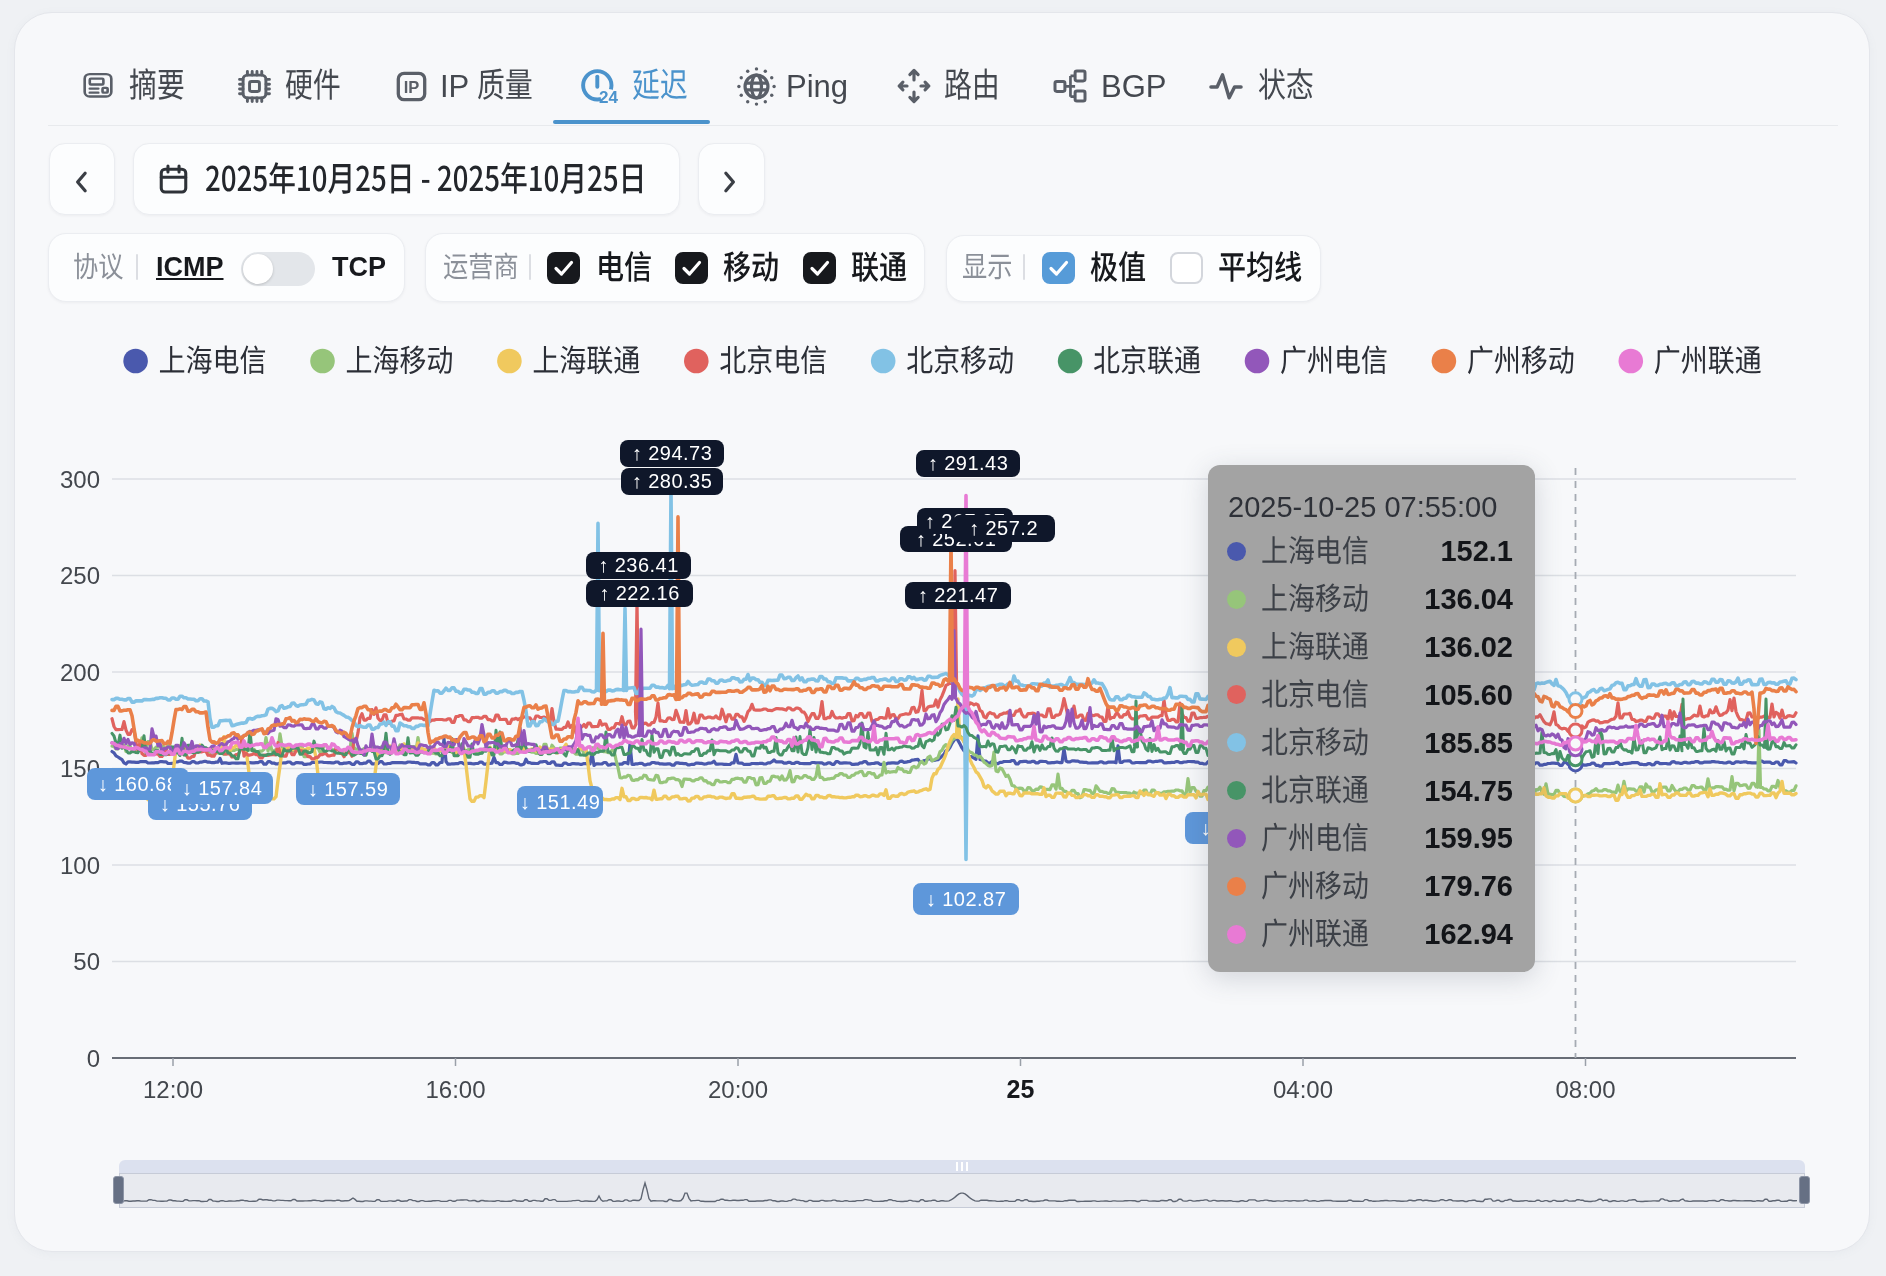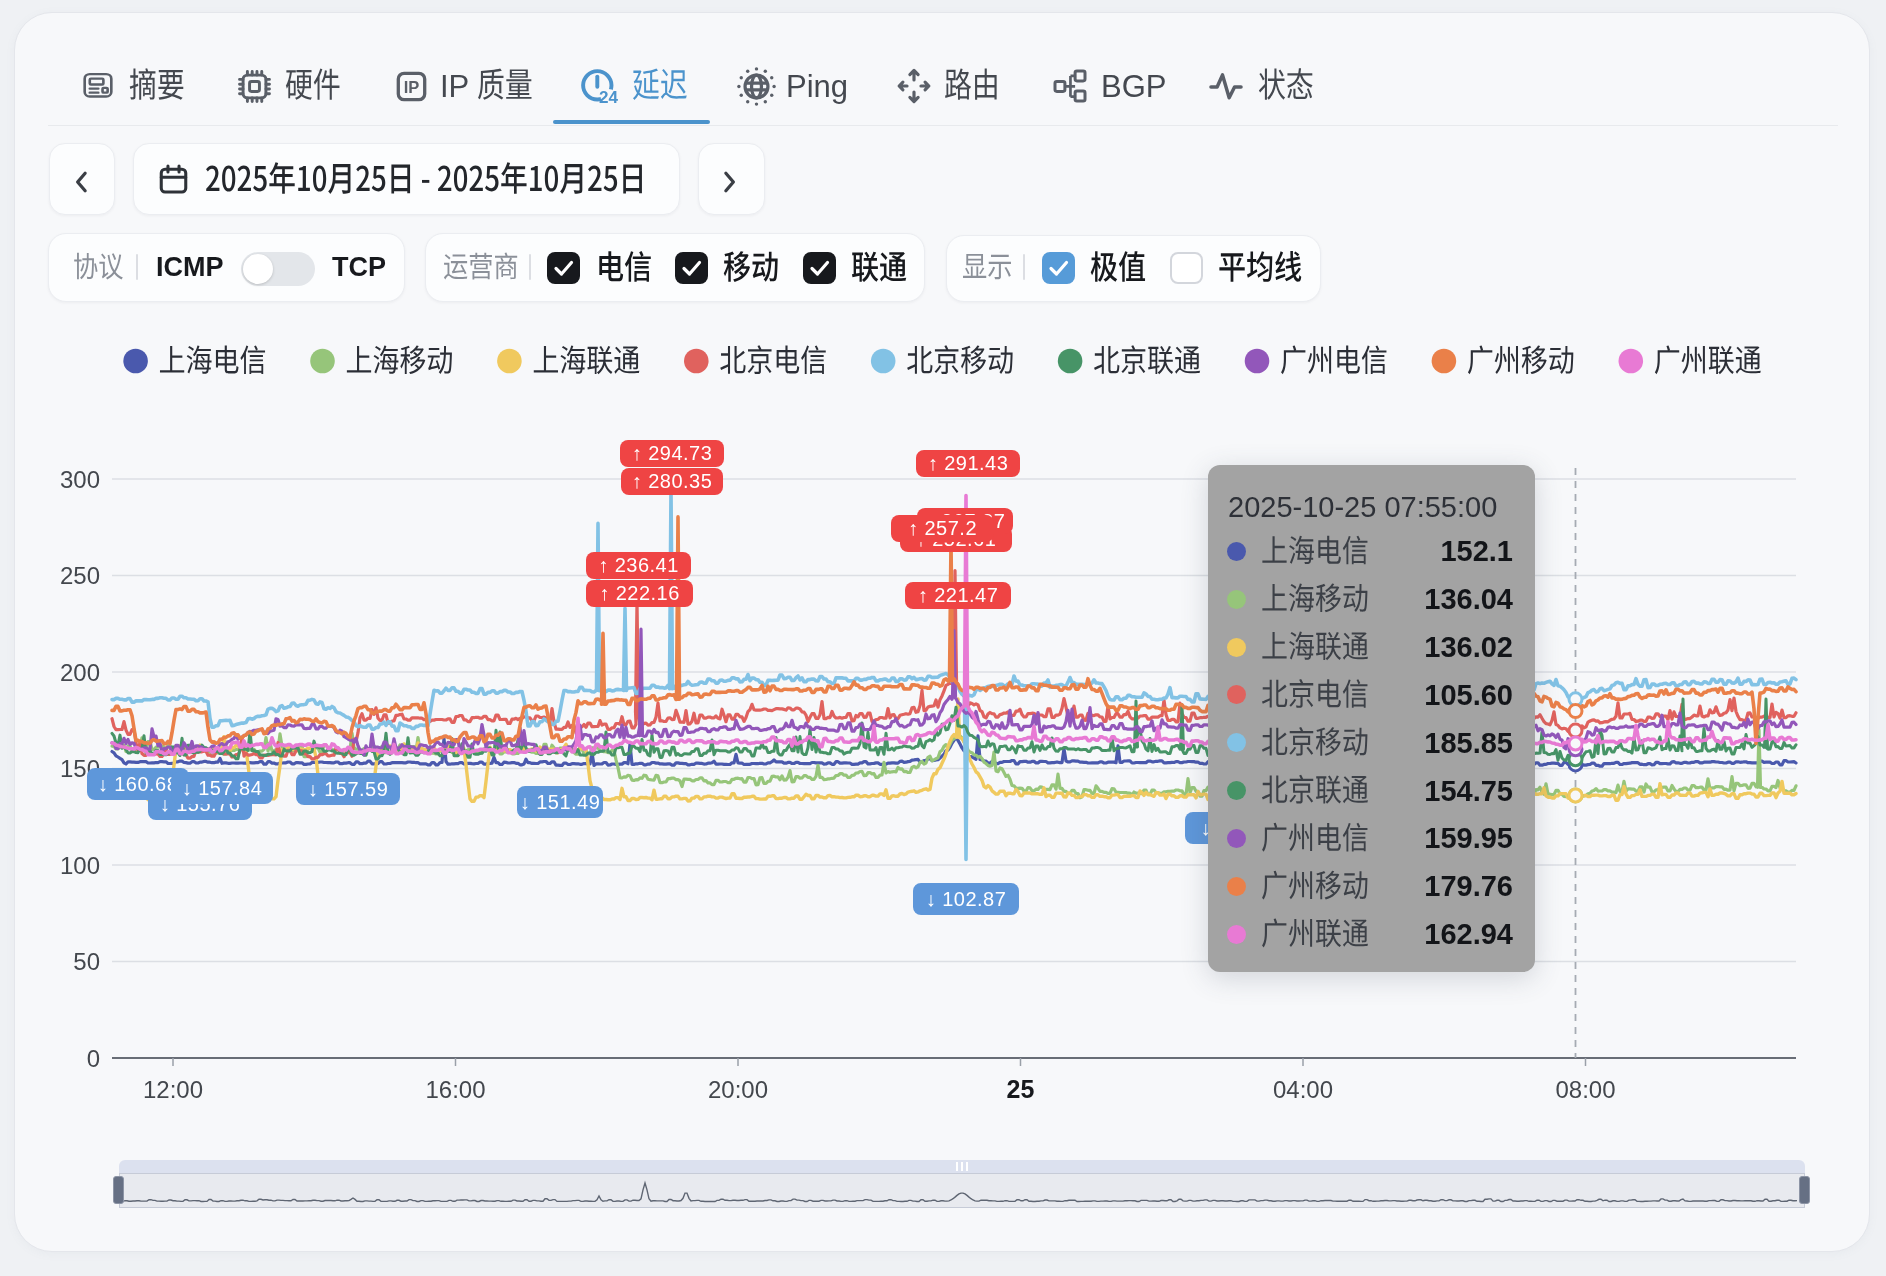--- a/index.html
+++ b/index.html
@@ -5,21 +5,21 @@
 #card { position:absolute; left:14px; top:12px; width:1856px; height:1240px; background:#f7f8fa; border:1px solid #e4e6eb; border-radius:38px; box-shadow:0 2px 10px rgba(120,130,150,0.06); }
 #sep { position:absolute; left:48px; top:125px; width:1790px; height:1px; background:#e8eaed; z-index:1; }
 #underline { position:absolute; left:553px; top:120px; width:157px; height:4px; background:#4b93cc; border-radius:2px; z-index:1; }
 .btn { position:absolute; background:#fcfdfe; border:1px solid #ebedf1; border-radius:16px; box-shadow:0 1px 3px rgba(30,40,60,0.05); z-index:1; }
 .pill { position:absolute; background:#fcfdfe; border:1px solid #ebedf1; border-radius:18px; box-shadow:0 1px 3px rgba(30,40,60,0.05); z-index:1; }
 .lat { position:absolute; color:#17191d; font-weight:700; font-size:27px; z-index:2; }
 .divider { position:absolute; width:2px; height:26px; background:#dcdee3; border-radius:1px; z-index:2; }
 .cb { position:absolute; width:33px; height:32px; border-radius:8px; background:#17191d; z-index:2; }
 .cb svg { position:absolute; left:0; top:0; }
 .mk { position:absolute; color:#fff; font-size:20px; font-weight:500; border-radius:8px; display:flex; align-items:center; justify-content:center; letter-spacing:0.5px; }
-.mk.red { background:#ef4444; }
+.mk.red { background:#0f172a; }
 .mk.blu { background:#5e97da; }
 #tooltip { position:absolute; left:1208px; top:465px; width:327px; height:507px; background:#a3a3a3; border-radius:12px; box-shadow:0 6px 28px rgba(60,70,90,0.2); z-index:6; }
 #tooltip .title { position:absolute; left:20px; top:26px; font-size:29px; color:#2e3138; }
 .dot { position:absolute; width:19px; height:19px; border-radius:50%; z-index:7; }
 .val { position:absolute; left:1341px; width:172px; text-align:right; font-size:29px; font-weight:700; color:#131519; z-index:7; }
 #ttsvg { position:absolute; left:0; top:0; z-index:7; pointer-events:none; }
 #chartsvg { position:absolute; left:0; top:0; z-index:2; }
 #toggle { position:absolute; left:192px; top:18px; width:74px; height:34px; background:#e3e6ea; border-radius:17px; }
 #toggle .knob { position:absolute; left:2px; top:2px; width:30px; height:30px; background:#fff; border-radius:50%; box-shadow:0 1px 3px rgba(0,0,0,0.18); }
 .mini { position:absolute; z-index:1; }
@@ -35,21 +35,21 @@
 <div class="btn" style="left:698px;top:143px;width:67px;height:72px;"></div>
 
 <div class="pill" style="left:48px;top:233px;width:357px;height:69px;">
   <div id="toggle">
       <div class="knob"></div>
     </div>
 </div>
 <div class="pill" style="left:425px;top:233px;width:500px;height:69px;"></div>
 <div class="pill" style="left:946px;top:235px;width:375px;height:67px;"></div>
 
-<div class="lat" style="left:156px;top:252px;">ICMP</div>
+<div class="lat" style="left:156px;top:252px;text-decoration:underline;">ICMP</div>
 <div class="lat" style="left:332px;top:252px;">TCP</div>
 <div class="divider" style="left:136px;top:254px;"></div>
 <div class="divider" style="left:529px;top:254px;"></div>
 <div class="divider" style="left:1023px;top:254px;"></div>
 
 <div class="cb" style="left:547px;top:252px;">
     <svg width="33" height="32" viewBox="0 0 33 32">
       <path d="M9 16.5L14.5 22L24.5 10.5" fill="none" stroke="#fff" stroke-width="3.2" stroke-linecap="round" stroke-linejoin="round"></path>
     </svg>
   </div>
@@ -393,21 +393,21 @@
 <path d="M121.0 1201.3 123.0 1201.3 125.0 1200.7 127.0 1200.7 129.0 1201.2 131.0 1201.2 133.0 1201.0 135.0 1201.0 137.0 1200.7 139.0 1200.7 141.0 1201.1 143.0 1201.1 145.0 1201.1 147.0 1201.1 149.0 1199.7 151.0 1199.7 153.0 1200.4 155.0 1200.4 157.0 1201.1 159.0 1201.1 161.0 1201.2 163.0 1201.2 165.0 1201.1 167.0 1201.1 169.0 1200.0 171.0 1200.0 173.0 1200.7 175.0 1200.7 177.0 1201.1 179.0 1201.1 181.0 1201.4 183.0 1201.4 185.0 1199.8 187.0 1199.8 189.0 1200.9 191.0 1200.9 193.0 1200.6 195.0 1200.6 197.0 1200.7 199.0 1200.7 201.0 1201.5 203.0 1201.5 205.0 1201.4 207.0 1201.4 209.0 1199.5 211.0 1199.5 213.0 1201.1 215.0 1201.1 217.0 1201.5 219.0 1201.5 221.0 1200.7 223.0 1200.7 225.0 1201.4 227.0 1201.4 229.0 1201.0 231.0 1201.0 233.0 1201.1 235.0 1201.1 237.0 1200.7 239.0 1200.7 241.0 1200.2 243.0 1200.2 245.0 1200.8 247.0 1200.8 249.0 1201.4 251.0 1201.4 253.0 1201.3 255.0 1201.3 257.0 1200.9 259.0 1199.3 261.0 1199.3 263.0 1200.0 265.0 1199.7 267.0 1199.7 269.0 1200.2 271.0 1200.2 273.0 1200.9 275.0 1200.9 277.0 1200.1 279.0 1200.1 281.0 1200.4 283.0 1200.4 285.0 1200.6 287.0 1200.6 289.0 1200.8 291.0 1200.8 293.0 1199.5 295.0 1199.5 297.0 1201.0 299.0 1201.0 301.0 1201.0 303.0 1201.0 305.0 1200.9 307.0 1200.9 309.0 1200.7 311.0 1200.7 313.0 1200.3 315.0 1200.3 317.0 1200.6 319.0 1200.6 321.0 1201.2 323.0 1201.2 325.0 1200.5 327.0 1200.5 329.0 1200.5 331.0 1200.5 333.0 1200.8 335.0 1200.8 337.0 1200.2 339.0 1200.2 341.0 1201.0 343.0 1201.0 345.0 1200.7 347.0 1200.7 349.0 1200.6 351.0 1199.4 353.0 1198.0 355.0 1199.4 357.0 1201.2 359.0 1201.2 361.0 1201.5 363.0 1201.5 365.0 1200.9 367.0 1200.9 369.0 1201.1 371.0 1201.1 373.0 1201.4 375.0 1201.4 377.0 1199.8 379.0 1199.8 381.0 1201.4 383.0 1201.4 385.0 1201.4 387.0 1201.4 389.0 1200.9 391.0 1200.9 393.0 1201.3 395.0 1201.3 397.0 1200.3 399.0 1200.3 401.0 1201.2 403.0 1201.2 405.0 1201.0 407.0 1201.0 409.0 1199.6 411.0 1199.6 413.0 1200.6 415.0 1200.6 417.0 1201.5 419.0 1201.5 421.0 1200.6 423.0 1200.6 425.0 1201.4 427.0 1201.4 429.0 1201.3 431.0 1201.3 433.0 1200.8 435.0 1200.8 437.0 1200.6 439.0 1200.6 441.0 1201.4 443.0 1201.4 445.0 1201.4 447.0 1201.4 449.0 1200.4 451.0 1200.4 453.0 1201.3 455.0 1201.3 457.0 1200.1 459.0 1200.1 461.0 1200.0 463.0 1200.0 465.0 1199.9 467.0 1199.9 469.0 1200.9 471.0 1200.9 473.0 1200.5 475.0 1200.5 477.0 1201.5 479.0 1201.5 481.0 1200.5 483.0 1200.5 485.0 1201.0 487.0 1201.0 489.0 1201.1 491.0 1201.1 493.0 1201.2 495.0 1201.2 497.0 1200.6 499.0 1200.6 501.0 1201.3 503.0 1201.3 505.0 1201.4 507.0 1201.4 509.0 1201.3 511.0 1201.3 513.0 1200.1 515.0 1200.1 517.0 1201.0 519.0 1201.0 521.0 1201.3 523.0 1201.3 525.0 1199.8 527.0 1199.8 529.0 1201.2 531.0 1201.2 533.0 1200.4 535.0 1200.4 537.0 1200.9 539.0 1200.9 541.0 1201.3 543.0 1201.3 545.0 1198.8 547.0 1198.8 549.0 1200.4 551.0 1200.4 553.0 1199.6 555.0 1199.6 557.0 1201.4 559.0 1201.4 561.0 1201.4 563.0 1201.4 565.0 1201.4 567.0 1201.4 569.0 1201.1 571.0 1201.1 573.0 1200.6 575.0 1200.6 577.0 1200.4 579.0 1200.4 581.0 1201.4 583.0 1201.4 585.0 1201.0 587.0 1201.0 589.0 1201.3 591.0 1201.3 593.0 1201.4 595.0 1201.4 597.0 1199.8 599.0 1196.0 601.0 1199.8 603.0 1201.2 605.0 1200.9 607.0 1200.9 609.0 1199.7 611.0 1199.7 613.0 1201.4 615.0 1201.4 617.0 1201.0 619.0 1201.0 621.0 1201.4 623.0 1201.4 625.0 1199.9 627.0 1199.9 629.0 1201.1 631.0 1201.1 633.0 1200.2 635.0 1200.2 637.0 1200.5 639.0 1200.5 641.0 1198.8 643.0 1189.8 645.0 1183.0 647.0 1189.8 649.0 1198.8 651.0 1201.3 653.0 1200.8 655.0 1200.8 657.0 1200.9 659.0 1200.9 661.0 1200.9 663.0 1200.9 665.0 1201.5 667.0 1201.5 669.0 1199.5 671.0 1199.5 673.0 1200.7 675.0 1200.7 677.0 1201.0 679.0 1201.0 681.0 1200.5 683.0 1198.3 685.0 1193.1 687.0 1193.1 689.0 1198.3 691.0 1201.0 693.0 1200.6 695.0 1200.6 697.0 1200.4 699.0 1200.4 701.0 1201.3 703.0 1201.3 705.0 1201.5 707.0 1201.5 709.0 1201.5 711.0 1201.5 713.0 1201.5 715.0 1201.5 717.0 1200.4 719.0 1200.4 721.0 1199.2 723.0 1199.2 725.0 1200.3 727.0 1200.3 729.0 1200.6 731.0 1200.6 733.0 1200.3 735.0 1200.3 737.0 1200.5 739.0 1200.5 741.0 1200.3 743.0 1200.3 745.0 1199.6 747.0 1199.6 749.0 1201.3 751.0 1201.3 753.0 1201.3 755.0 1201.3 757.0 1201.0 759.0 1201.0 761.0 1201.0 763.0 1201.0 765.0 1200.5 767.0 1200.5 769.0 1199.9 771.0 1199.9 773.0 1200.8 775.0 1200.8 777.0 1201.5 779.0 1201.5 781.0 1201.0 783.0 1201.0 785.0 1201.4 787.0 1201.4 789.0 1200.6 791.0 1200.6 793.0 1199.1 795.0 1199.1 797.0 1200.1 799.0 1200.1 801.0 1200.6 803.0 1200.6 805.0 1201.5 807.0 1201.5 809.0 1200.4 811.0 1200.4 813.0 1201.2 815.0 1201.2 817.0 1201.2 819.0 1201.2 821.0 1200.4 823.0 1200.4 825.0 1201.0 827.0 1201.0 829.0 1200.9 831.0 1200.9 833.0 1200.1 835.0 1200.1 837.0 1201.0 839.0 1201.0 841.0 1201.4 843.0 1201.4 845.0 1200.7 847.0 1200.7 849.0 1201.4 851.0 1201.4 853.0 1201.2 855.0 1201.2 857.0 1200.6 859.0 1200.6 861.0 1200.6 863.0 1200.6 865.0 1199.6 867.0 1199.6 869.0 1200.1 871.0 1200.1 873.0 1201.4 875.0 1201.4 877.0 1201.4 879.0 1201.4 881.0 1201.3 883.0 1201.3 885.0 1200.8 887.0 1200.8 889.0 1199.7 891.0 1199.7 893.0 1200.6 895.0 1200.6 897.0 1201.4 899.0 1201.4 901.0 1201.5 903.0 1201.5 905.0 1201.3 907.0 1201.3 909.0 1200.4 911.0 1200.4 913.0 1201.1 915.0 1201.1 917.0 1201.5 919.0 1201.5 921.0 1199.7 923.0 1199.7 925.0 1201.2 927.0 1201.2 929.0 1200.9 931.0 1200.9 933.0 1200.2 935.0 1200.2 937.0 1201.4 939.0 1201.4 941.0 1200.8 943.0 1200.8 945.0 1201.1 947.0 1201.1 949.0 1200.9 951.0 1200.0 953.0 1198.7 955.0 1197.1 957.0 1195.4 959.0 1193.9 961.0 1193.1 963.0 1193.1 965.0 1193.9 967.0 1195.4 969.0 1197.1 971.0 1198.7 973.0 1200.0 975.0 1200.9 977.0 1201.1 979.0 1201.1 981.0 1200.2 983.0 1200.2 985.0 1200.3 987.0 1200.3 989.0 1200.7 991.0 1200.7 993.0 1200.9 995.0 1200.9 997.0 1201.4 999.0 1201.4 1001.0 1201.3 1003.0 1201.3 1005.0 1200.7 1007.0 1200.7 1009.0 1201.4 1011.0 1201.4 1013.0 1201.4 1015.0 1201.4 1017.0 1199.7 1019.0 1199.7 1021.0 1200.8 1023.0 1200.8 1025.0 1199.7 1027.0 1199.7 1029.0 1201.2 1031.0 1201.2 1033.0 1201.5 1035.0 1201.5 1037.0 1201.2 1039.0 1201.2 1041.0 1200.9 1043.0 1200.9 1045.0 1200.0 1047.0 1200.0 1049.0 1200.9 1051.0 1200.9 1053.0 1200.9 1055.0 1200.9 1057.0 1201.3 1059.0 1201.3 1061.0 1201.4 1063.0 1201.4 1065.0 1200.7 1067.0 1200.7 1069.0 1200.3 1071.0 1200.3 1073.0 1200.2 1075.0 1200.2 1077.0 1201.5 1079.0 1201.5 1081.0 1201.4 1083.0 1201.4 1085.0 1201.2 1087.0 1201.2 1089.0 1201.3 1091.0 1201.3 1093.0 1200.9 1095.0 1200.9 1097.0 1201.4 1099.0 1201.4 1101.0 1201.1 1103.0 1201.1 1105.0 1201.0 1107.0 1201.0 1109.0 1201.4 1111.0 1201.4 1113.0 1200.9 1115.0 1200.9 1117.0 1201.1 1119.0 1201.1 1121.0 1201.1 1123.0 1201.1 1125.0 1200.7 1127.0 1200.7 1129.0 1200.6 1131.0 1200.6 1133.0 1200.8 1135.0 1200.8 1137.0 1201.5 1139.0 1201.5 1141.0 1200.4 1143.0 1200.4 1145.0 1200.4 1147.0 1200.4 1149.0 1201.1 1151.0 1201.1 1153.0 1201.0 1155.0 1201.0 1157.0 1201.3 1159.0 1201.3 1161.0 1200.5 1163.0 1200.5 1165.0 1200.8 1167.0 1200.8 1169.0 1199.8 1171.0 1199.8 1173.0 1201.5 1175.0 1201.5 1177.0 1200.9 1179.0 1199.3 1181.0 1199.3 1183.0 1200.9 1185.0 1201.1 1187.0 1201.1 1189.0 1200.4 1191.0 1200.4 1193.0 1201.1 1195.0 1201.1 1197.0 1200.8 1199.0 1200.8 1201.0 1200.4 1203.0 1200.4 1205.0 1199.9 1207.0 1199.9 1209.0 1201.1 1211.0 1201.1 1213.0 1200.4 1215.0 1200.4 1217.0 1201.0 1219.0 1201.0 1221.0 1200.8 1223.0 1200.8 1225.0 1201.0 1227.0 1201.0 1229.0 1200.7 1231.0 1200.7 1233.0 1201.4 1235.0 1201.4 1237.0 1201.5 1239.0 1201.5 1241.0 1200.8 1243.0 1200.8 1245.0 1201.4 1247.0 1201.4 1249.0 1199.9 1251.0 1199.9 1253.0 1199.9 1255.0 1199.9 1257.0 1201.1 1259.0 1201.1 1261.0 1200.6 1263.0 1200.6 1265.0 1200.1 1267.0 1200.1 1269.0 1200.7 1271.0 1200.7 1273.0 1201.2 1275.0 1201.2 1277.0 1200.9 1279.0 1200.9 1281.0 1201.1 1283.0 1201.1 1285.0 1200.6 1287.0 1200.6 1289.0 1201.0 1291.0 1201.0 1293.0 1200.6 1295.0 1200.6 1297.0 1201.0 1299.0 1201.0 1301.0 1200.9 1303.0 1200.9 1305.0 1200.1 1307.0 1200.1 1309.0 1201.1 1311.0 1201.1 1313.0 1200.7 1315.0 1200.7 1317.0 1201.4 1319.0 1201.4 1321.0 1200.7 1323.0 1200.7 1325.0 1200.5 1327.0 1200.5 1329.0 1200.5 1331.0 1200.5 1333.0 1201.1 1335.0 1201.1 1337.0 1201.2 1339.0 1201.2 1341.0 1201.2 1343.0 1201.2 1345.0 1201.2 1347.0 1201.2 1349.0 1200.2 1351.0 1200.2 1353.0 1201.3 1355.0 1201.3 1357.0 1201.3 1359.0 1201.3 1361.0 1201.4 1363.0 1201.4 1365.0 1199.6 1367.0 1199.6 1369.0 1200.7 1371.0 1200.7 1373.0 1201.3 1375.0 1201.3 1377.0 1201.1 1379.0 1201.1 1381.0 1200.8 1383.0 1200.8 1385.0 1200.5 1387.0 1200.5 1389.0 1200.9 1391.0 1200.9 1393.0 1200.6 1395.0 1200.6 1397.0 1201.0 1399.0 1201.0 1401.0 1201.2 1403.0 1201.2 1405.0 1201.1 1407.0 1201.1 1409.0 1200.3 1411.0 1200.3 1413.0 1200.8 1415.0 1200.8 1417.0 1200.0 1419.0 1199.8 1421.0 1199.8 1423.0 1200.8 1425.0 1200.3 1427.0 1200.3 1429.0 1200.7 1431.0 1200.7 1433.0 1201.2 1435.0 1201.2 1437.0 1200.9 1439.0 1200.9 1441.0 1199.7 1443.0 1199.7 1445.0 1200.6 1447.0 1200.6 1449.0 1199.8 1451.0 1199.8 1453.0 1200.9 1455.0 1200.9 1457.0 1201.0 1459.0 1201.0 1461.0 1200.8 1463.0 1200.8 1465.0 1201.5 1467.0 1201.5 1469.0 1200.6 1471.0 1200.6 1473.0 1200.3 1475.0 1200.3 1477.0 1201.3 1479.0 1201.3 1481.0 1201.5 1483.0 1201.5 1485.0 1199.2 1487.0 1199.2 1489.0 1198.9 1491.0 1198.9 1493.0 1201.1 1495.0 1201.1 1497.0 1200.3 1499.0 1200.3 1501.0 1201.5 1503.0 1201.5 1505.0 1200.4 1507.0 1200.4 1509.0 1199.5 1511.0 1199.5 1513.0 1201.0 1515.0 1201.0 1517.0 1201.2 1519.0 1201.2 1521.0 1201.0 1523.0 1201.0 1525.0 1200.6 1527.0 1200.6 1529.0 1201.3 1531.0 1201.3 1533.0 1201.4 1535.0 1201.4 1537.0 1200.2 1539.0 1200.2 1541.0 1201.4 1543.0 1201.4 1545.0 1200.6 1547.0 1200.6 1549.0 1201.5 1551.0 1201.5 1553.0 1200.4 1555.0 1200.4 1557.0 1201.2 1559.0 1201.2 1561.0 1201.2 1563.0 1201.2 1565.0 1200.1 1567.0 1200.1 1569.0 1201.1 1571.0 1201.1 1573.0 1201.0 1575.0 1201.0 1577.0 1199.7 1579.0 1199.7 1581.0 1200.3 1583.0 1200.3 1585.0 1201.3 1587.0 1201.3 1589.0 1201.5 1591.0 1201.5 1593.0 1201.1 1595.0 1201.1 1597.0 1200.4 1599.0 1199.3 1601.0 1199.3 1603.0 1200.8 1605.0 1200.2 1607.0 1200.2 1609.0 1201.5 1611.0 1201.5 1613.0 1200.8 1615.0 1200.8 1617.0 1201.4 1619.0 1201.4 1621.0 1200.9 1623.0 1200.9 1625.0 1201.4 1627.0 1201.4 1629.0 1200.1 1631.0 1200.1 1633.0 1199.8 1635.0 1199.8 1637.0 1201.4 1639.0 1201.4 1641.0 1201.5 1643.0 1201.5 1645.0 1201.2 1647.0 1201.2 1649.0 1201.1 1651.0 1201.1 1653.0 1200.9 1655.0 1200.9 1657.0 1201.0 1659.0 1201.0 1661.0 1198.9 1663.0 1198.9 1665.0 1200.1 1667.0 1200.1 1669.0 1201.2 1671.0 1201.2 1673.0 1200.7 1675.0 1200.7 1677.0 1201.0 1679.0 1201.0 1681.0 1199.6 1683.0 1199.0 1685.0 1200.9 1687.0 1201.0 1689.0 1201.4 1691.0 1201.4 1693.0 1201.0 1695.0 1201.0 1697.0 1201.0 1699.0 1201.0 1701.0 1201.0 1703.0 1201.0 1705.0 1201.2 1707.0 1201.2 1709.0 1200.6 1711.0 1200.6 1713.0 1200.5 1715.0 1200.5 1717.0 1201.4 1719.0 1201.4 1721.0 1199.8 1723.0 1199.8 1725.0 1200.6 1727.0 1200.6 1729.0 1201.0 1731.0 1201.0 1733.0 1200.5 1735.0 1200.5 1737.0 1200.8 1739.0 1200.8 1741.0 1200.9 1743.0 1200.9 1745.0 1200.8 1747.0 1200.8 1749.0 1200.8 1751.0 1200.8 1753.0 1201.3 1755.0 1201.3 1757.0 1200.7 1759.0 1200.7 1761.0 1201.0 1763.0 1201.0 1765.0 1199.3 1767.0 1199.3 1769.0 1201.2 1771.0 1201.2 1773.0 1200.7 1775.0 1200.7 1777.0 1200.2 1779.0 1200.2 1781.0 1201.4 1783.0 1201.4 1785.0 1201.2 1787.0 1201.2 1789.0 1200.2 1791.0 1200.2 1793.0 1200.7 1795.0 1200.7 1797.0 1200.6" fill="none" stroke="#5f6673" stroke-width="1.4"></path>
 </svg>
 
 <div class="mk red" style="left:620px;top:440px;width:104px;height:27px;z-index:5">↑ 294.73</div>
 <div class="mk red" style="left:621px;top:468px;width:102px;height:27px;z-index:5">↑ 280.35</div>
 <div class="mk red" style="left:586px;top:552px;width:105px;height:27px;z-index:5">↑ 236.41</div>
 <div class="mk red" style="left:586px;top:580px;width:107px;height:27px;z-index:5">↑ 222.16</div>
 <div class="mk red" style="left:916px;top:450px;width:104px;height:27px;z-index:5">↑ 291.43</div>
 <div class="mk red" style="left:917px;top:508px;width:96px;height:26px;z-index:5">↑ 267.37</div>
 <div class="mk red" style="left:900px;top:526px;width:112px;height:26px;z-index:4">↑ 252.61</div>
-<div class="mk red" style="left:891px;top:515px;width:103px;height:27px;z-index:5">↑ 257.2</div>
+<div class="mk red" style="left:952px;top:515px;width:103px;height:27px;z-index:5">↑ 257.2</div>
 <div class="mk red" style="left:905px;top:582px;width:106px;height:27px;z-index:5">↑ 221.47</div>
 <div class="mk blu" style="left:148px;top:788px;width:104px;height:32px;z-index:3">↓ 155.76</div>
 <div class="mk blu" style="left:87px;top:768px;width:102px;height:32px;z-index:4">↓ 160.68</div>
 <div class="mk blu" style="left:171px;top:772px;width:102px;height:32px;z-index:5">↓ 157.84</div>
 <div class="mk blu" style="left:296px;top:773px;width:104px;height:32px;z-index:5">↓ 157.59</div>
 <div class="mk blu" style="left:517px;top:786px;width:86px;height:32px;z-index:5">↓ 151.49</div>
 <div class="mk blu" style="left:913px;top:883px;width:106px;height:32px;z-index:5">↓ 102.87</div>
 <div class="mk blu" style="left:1185px;top:812px;width:100px;height:32px;z-index:2">↓ 135.2</div>
 
 <div id="tooltip">

